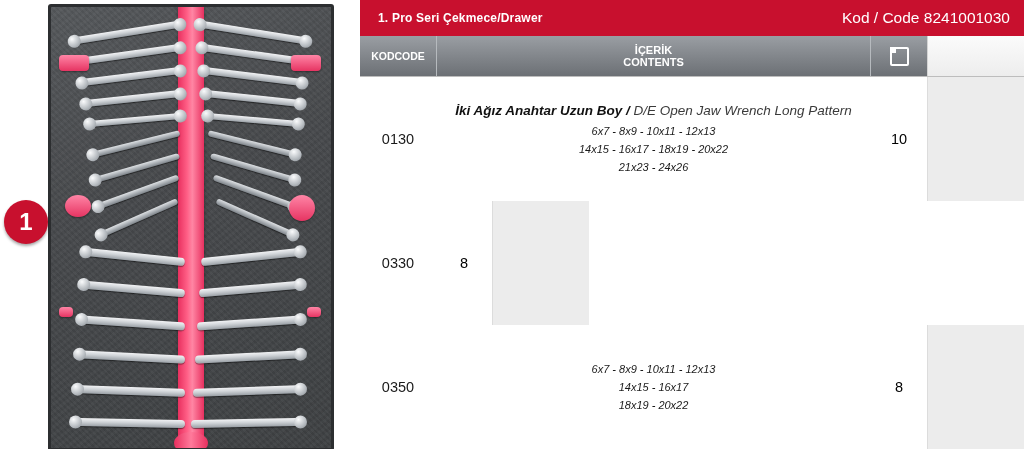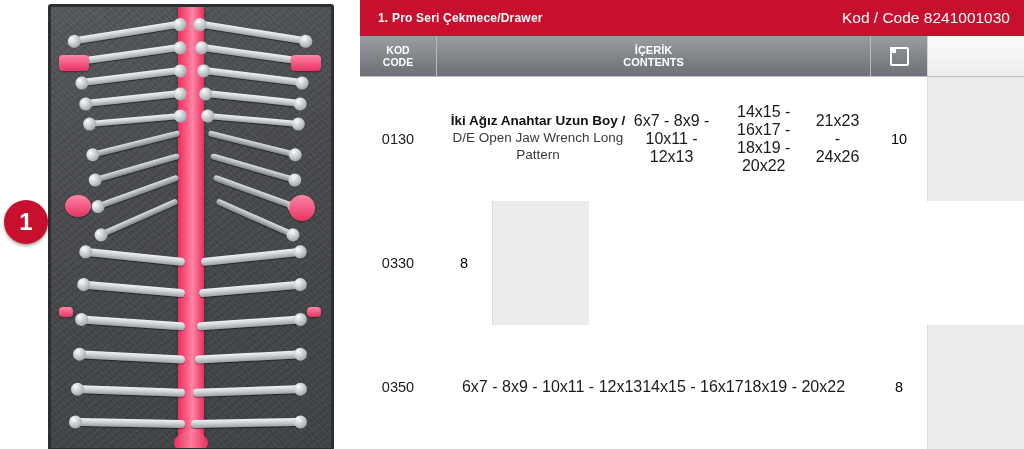--- a/index.html
+++ b/index.html
@@ -144,21 +144,21 @@
   }
   .col-code {
     width: 76px;
     flex: 0 0 76px;
     background: linear-gradient(180deg,#9a9ea3 0%, #7e8287 60%, #6c7075 100%);
     color: #ffffff;
     font-size: 10.5px;
     font-weight: bold;
     line-height: 12px;
     display: flex;
-    flex-direction: column;
+    flex-direction: row;
     align-items: center;
     justify-content: center;
   }
   .col-contents {
     flex: 1 1 auto;
     color: #ffffff;
     font-size: 11px;
     font-weight: bold;
     line-height: 12.5px;
     display: flex;
@@ -206,41 +206,43 @@
     flex: 0 0 76px;
     display: flex;
     align-items: center;
     justify-content: center;
     font-size: 14.5px;
     color: #1a1a1a;
   }
   .cell-contents {
     flex: 1 1 auto;
     display: flex;
+    flex-direction: column;
     align-items: center;
     justify-content: center;
     text-align: center;
     padding: 6px 10px;
     box-sizing: border-box;
+    font-style: italic;
   }
   .cell-contents .name {
     font-size: 13.5px;
     color: #111111;
     line-height: 17px;
     margin-bottom: 3px;
   }
   .cell-contents .name b {
     font-weight: bold;
   }
   .cell-contents .name span.en {
     font-weight: normal;
     color: #3a3a3a;
   }
   .cell-contents .sizes {
-    font-size: 16px;
+    font-size: 11px;
     color: #1a1a1a;
     line-height: 18px;
   }
   .cell-qty {
     width: 56px;
     flex: 0 0 56px;
     display: flex;
     align-items: center;
     justify-content: center;
     font-size: 14.5px;

